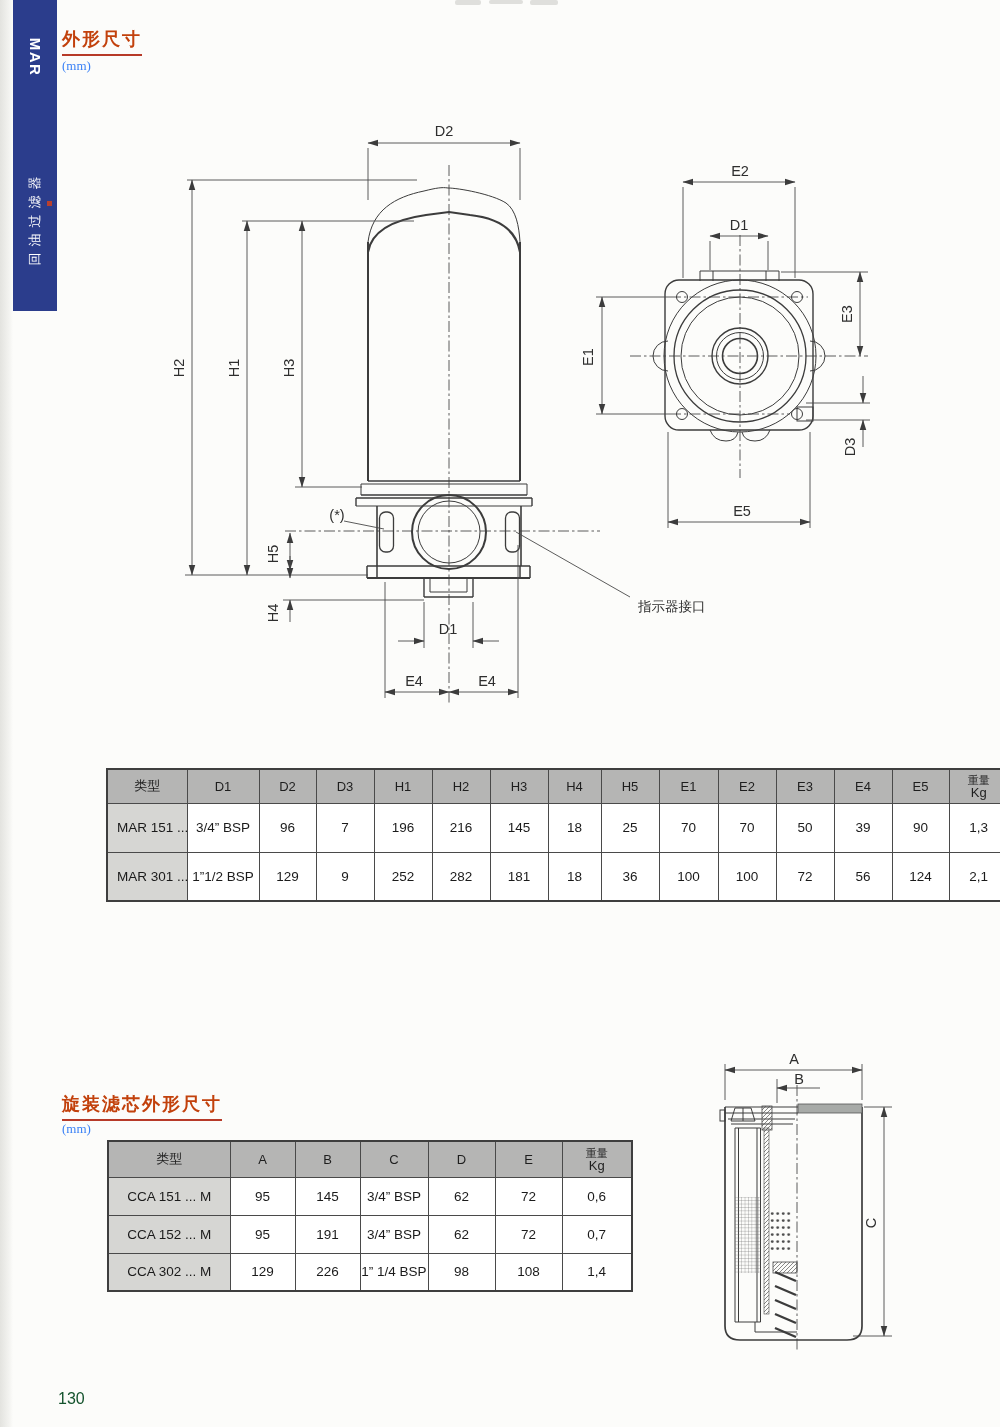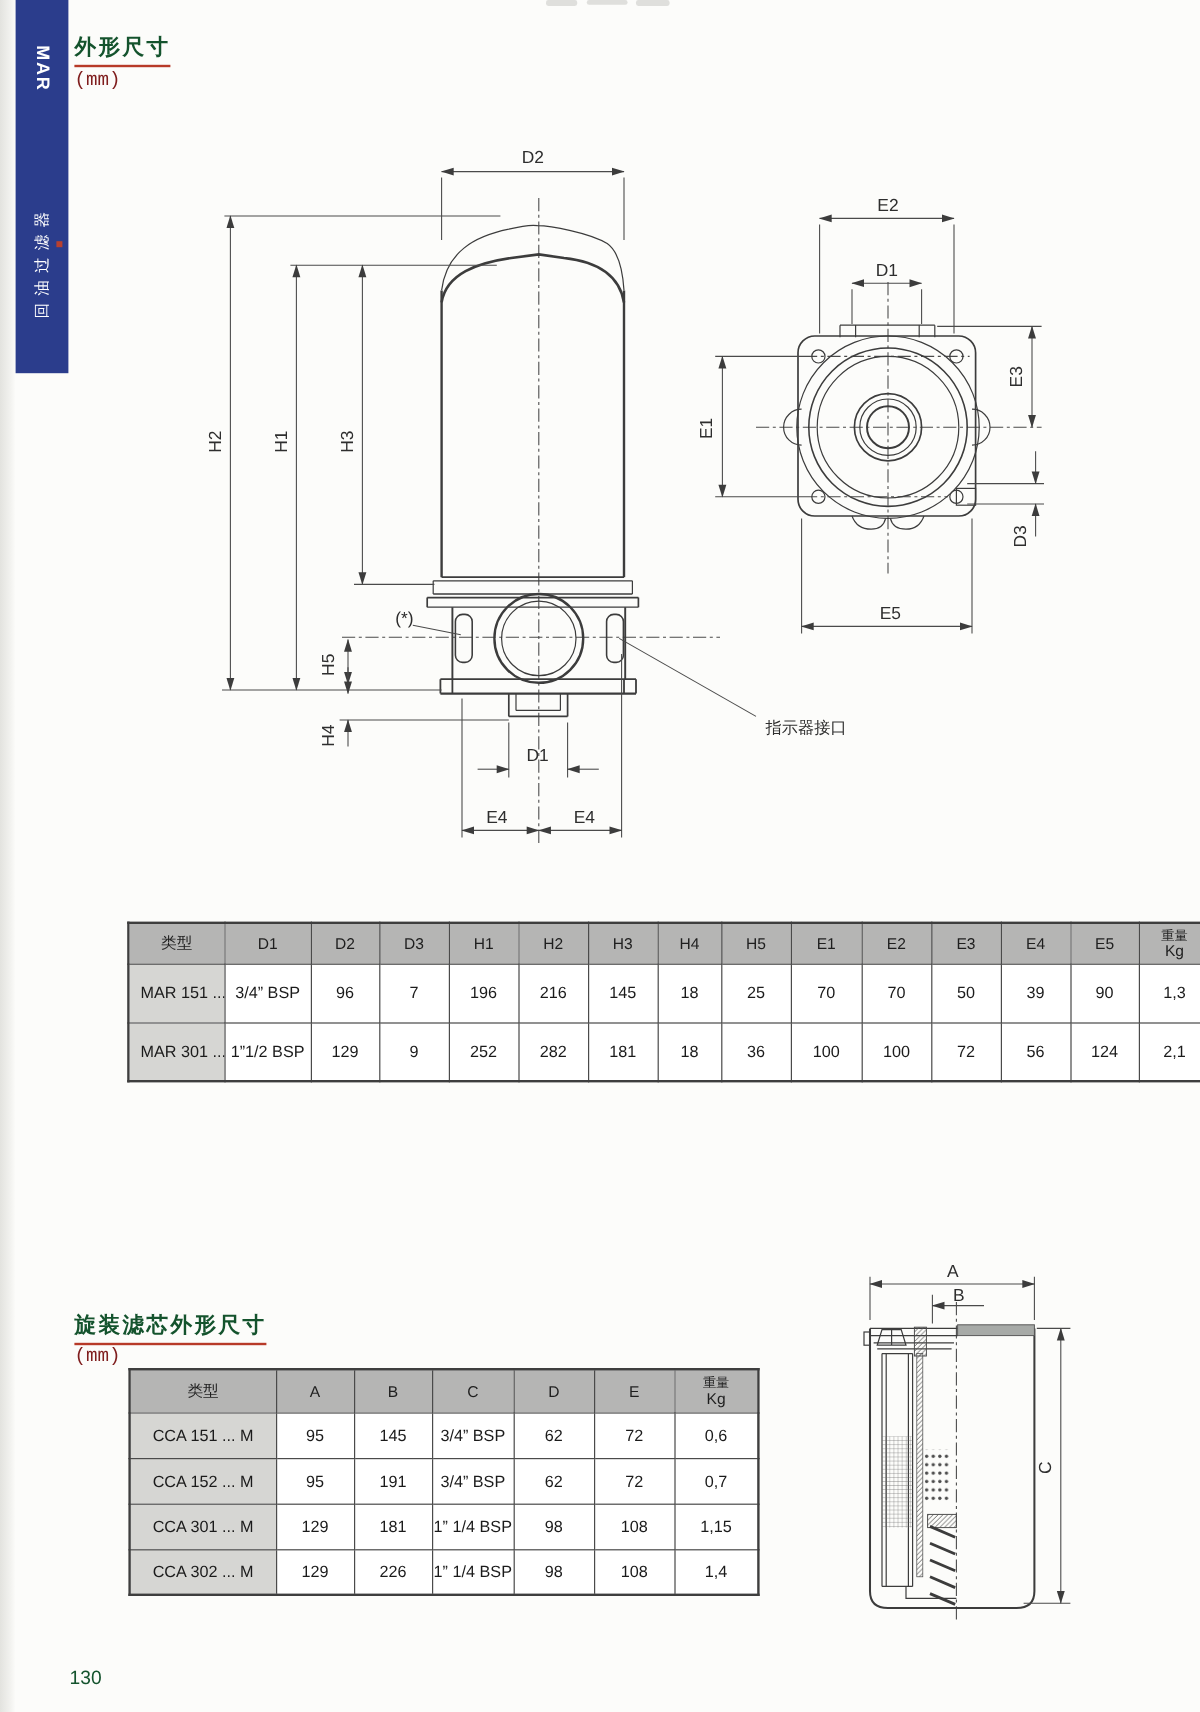--- a/index.html
+++ b/index.html
@@ -12,24 +12,24 @@
   .smudge{top:0;background:#c6c6c2;opacity:.55;border-radius:2px;}
   
   .side-tab{left:13px;top:0;width:44px;height:311px;background:#2b3d8c;}
   .tab-series{position:absolute;left:50%;top:57px;transform:translate(-50%,-50%) rotate(90deg);
       color:#fff;font-weight:bold;font-size:15px;letter-spacing:1.5px;white-space:nowrap;}
   .tab-dot{position:absolute;left:34px;top:201px;width:5px;height:5px;background:#b8402f;}
   .tab-category{position:absolute;left:50%;top:218px;transform:translate(-50%,-50%) rotate(-90deg);
       color:#fff;font-size:13px;letter-spacing:6px;white-space:nowrap;
       font-family:"Liberation Serif",serif;}
   
-  .sec-title{color:#14532d;font-family:"Liberation Serif",serif;font-weight:bold;
+  .sec-title{color:#c2410c;font-family:"Liberation Serif",serif;font-weight:bold;
       font-size:18px;letter-spacing:2px;border-bottom:2px solid #b73a28;padding-bottom:3px;
       white-space:nowrap;}
-  .unit{font-family:Liberation Mono, monospace;font-size:16px;color:#7f1d1d;}
+  .unit{font-family:Liberation Serif, serif;font-size:13px;color:#3b82f6;}
   
   table{border-collapse:collapse;table-layout:fixed;background:#fff;}
   .dim-table{border:2px solid #3e3e3e;margin-left:41px;}
   .dim-table th,.dim-table td{border:1px solid #4a4a4a;font-size:13px;
       text-align:center;padding:0;overflow:hidden;white-space:nowrap;}
   .dim-table th{background:#b5b5b4;font-weight:normal;color:#1e1e1e;}
   .dim-table td{color:#1b1b1b;font-size:13.5px;}
   .type-col{background:#d6d6d3;}
   #t1 tr.data{height:49px;} #t1 tr.head{height:34px;}
   #t2 tr.data{height:38px;} #t2 tr.head{height:36px;}
@@ -303,29 +303,20 @@
     <tr class="data">
       <td class="type-col">CCA 152 ... M</td>
       <td>95</td>
       <td>191</td>
       <td>3/4” BSP</td>
       <td>62</td>
       <td>72</td>
       <td>0,7</td>
     </tr>
     <tr class="data">
-      <td class="type-col">CCA 301 ... M</td>
-      <td>129</td>
-      <td>181</td>
-      <td>1” 1/4 BSP</td>
-      <td>98</td>
-      <td>108</td>
-      <td>1,15</td>
-    </tr>
-    <tr class="data">
       <td class="type-col">CCA 302 ... M</td>
       <td>129</td>
       <td>226</td>
       <td>1” 1/4 BSP</td>
       <td>98</td>
       <td>108</td>
       <td>1,4</td>
     </tr>
   </tbody>
     </table>

